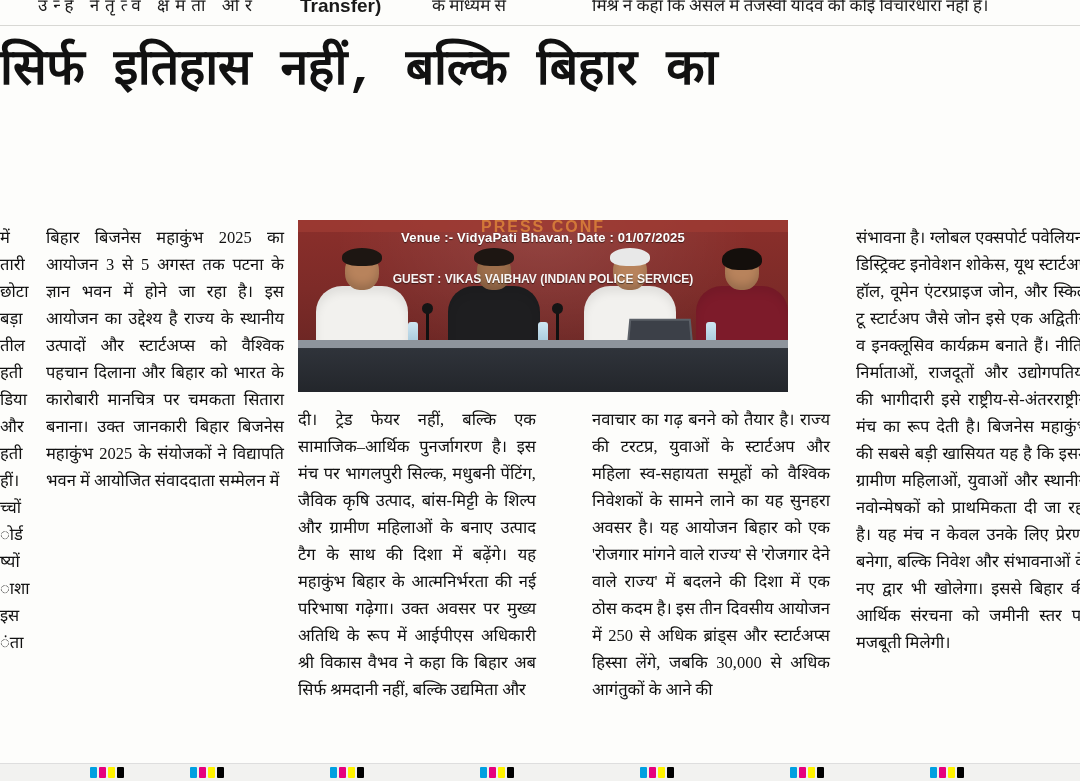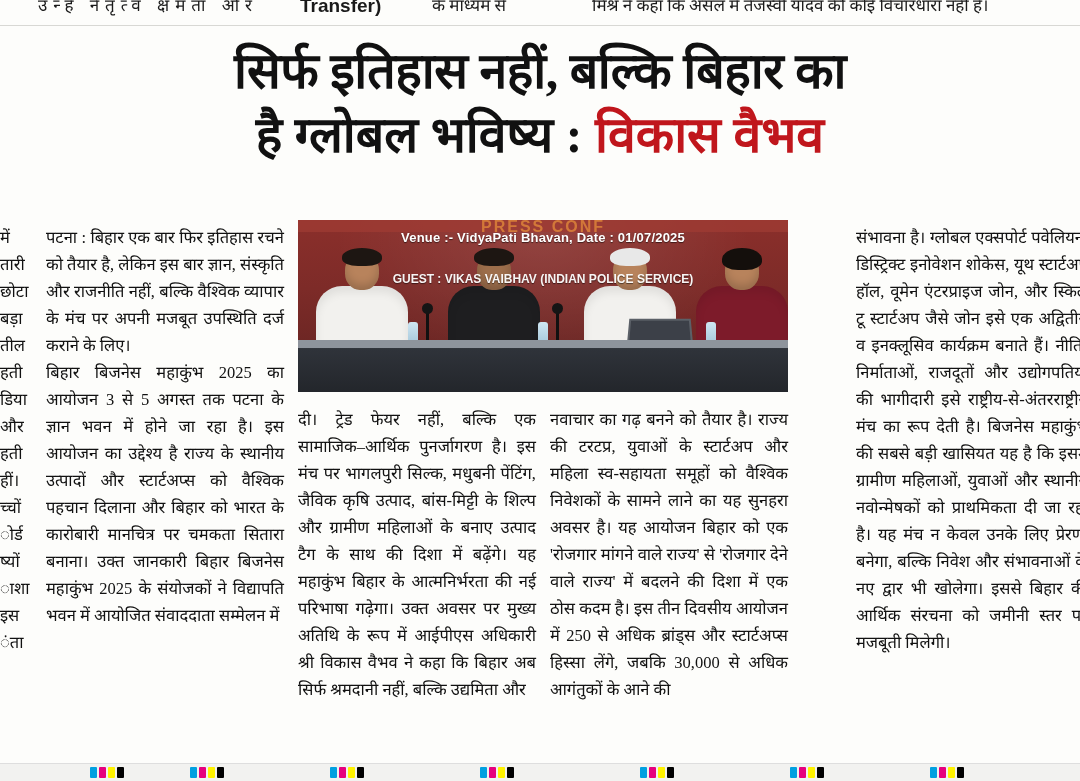--- a/index.html
+++ b/index.html
@@ -36,22 +36,22 @@
   }
   .top-strip .s1 { left: 38px; letter-spacing: 6px; }
   .top-strip .s2 { left: 300px; font-family: "Liberation Sans", sans-serif; font-weight: bold; font-size: 19px; }
   .top-strip .s3 { left: 432px; }
   .top-strip .s4 { left: 592px; }
 
   
   .headline {
     position: absolute;
     top: 42px; left: 0; right: 0;
-    text-align: center;
-    font-family: Liberation Serif, serif;
+    text-align: left;
+    font-family: Liberation Mono, monospace;
     font-weight: bold;
     color: #111;
   }
   .headline .l1 {
     font-size: 50px;
     line-height: 58px;
     letter-spacing: -0.5px;
   }
   .headline .l2 {
     font-size: 50px;
@@ -274,23 +274,20 @@
   <div class="top-strip">
     <span class="seg s1">उन्हें  नेतृत्व  क्षमता  और</span>
     <span class="seg s2">Transfer)</span>
     <span class="seg s3">के माध्यम से</span>
     <span class="seg s4">मिश्र ने कहा कि असल में तेजस्वी यादव की कोई विचारधारा नहीं है।</span>
   </div>
   <div class="hairline" style="top:25px;"></div>
 
   <div class="headline">
     <div class="l1">सिर्फ इतिहास नहीं, बल्कि बिहार का</div>
-    <div class="l2">
-      <span>है ग्लोबल भविष्य : </span><span class="red">विकास वैभव</span>
-    </div>
   </div>
 
   <div class="photo-wrap">
     <div class="photo">
       <div class="backdrop"></div>
       <div class="banner-top"></div>
       <div class="ghost">PRESS CONF</div>
 
       <div class="person p1">
         <div class="head">
@@ -347,29 +344,28 @@
       <p>हीं।</p>
       <p>च्चों</p>
       <p>ोर्ड</p>
       <p>ष्यों</p>
       <p>ाशा</p>
       <p>इस</p>
       <p>ंता</p>
     </div>
 
     <div class="col col1">
-      <p>पटना : बिहार एक बार फिर इतिहास रचने को तैयार है, लेकिन इस बार ज्ञान, संस्कृति और राजनीति नहीं, बल्कि वैश्विक व्यापार के मंच पर अपनी मजबूत उपस्थिति दर्ज कराने के लिए।</p>
       <p>बिहार बिजनेस महाकुंभ 2025 का आयोजन 3 से 5 अगस्त तक पटना के ज्ञान भवन में होने जा रहा है। इस आयोजन का उद्देश्य है राज्य के स्थानीय उत्पादों और स्टार्टअप्स को वैश्विक पहचान दिलाना और बिहार को भारत के कारोबारी मानचित्र पर चमकता सितारा बनाना। उक्त जानकारी बिहार बिजनेस महाकुंभ 2025 के संयोजकों ने विद्यापति भवन में आयोजित संवाददाता सम्मेलन में</p>
     </div>
 
     <div class="col col2" style="top:182px;">
       <p>दी। ट्रेड फेयर नहीं, बल्कि एक सामाजिक–आर्थिक पुनर्जागरण है। इस मंच पर भागलपुरी सिल्क, मधुबनी पेंटिंग, जैविक कृषि उत्पाद, बांस-मिट्टी के शिल्प और ग्रामीण महिलाओं के बनाए उत्पाद टैग के साथ की दिशा में बढ़ेंगे। यह महाकुंभ बिहार के आत्मनिर्भरता की नई परिभाषा गढ़ेगा।  उक्त अवसर पर मुख्य अतिथि के रूप में आईपीएस अधिकारी श्री विकास वैभव ने कहा कि बिहार अब सिर्फ श्रमदानी नहीं, बल्कि उद्यमिता और</p>
     </div>
 
-    <div class="col col3" style="top:182px;">
+    <div class="col col3" style="top:182px;margin-left:42px;">
       <p>नवाचार का गढ़ बनने को तैयार है। राज्य की टरटप्र, युवाओं के स्टार्टअप और महिला स्व-सहायता समूहों को वैश्विक निवेशकों के सामने लाने का यह सुनहरा अवसर है। यह आयोजन बिहार को एक 'रोजगार मांगने वाले राज्य' से 'रोजगार देने वाले राज्य' में बदलने की दिशा में एक ठोस कदम है। इस तीन दिवसीय आयोजन में 250 से अधिक ब्रांड्स और स्टार्टअप्स हिस्सा लेंगे, जबकि 30,000 से अधिक आगंतुकों के आने की</p>
     </div>
 
     <div class="col col4" style="top:0px;">
       <p>संभावना है। ग्लोबल एक्सपोर्ट पवेलियन, डिस्ट्रिक्ट इनोवेशन शोकेस, यूथ स्टार्टअप हॉल, वूमेन एंटरप्राइज जोन, और स्किल टू स्टार्टअप जैसे जोन इसे एक अद्वितीय व इनक्लूसिव कार्यक्रम बनाते हैं। नीति-निर्माताओं, राजदूतों और उद्योगपतियों की भागीदारी इसे राष्ट्रीय-से-अंतरराष्ट्रीय मंच का रूप देती है। बिजनेस महाकुंभ की सबसे बड़ी खासियत यह है कि इसमें ग्रामीण महिलाओं, युवाओं और स्थानीय नवोन्मेषकों को प्राथमिकता दी जा रही है। यह मंच न केवल उनके लिए प्रेरणा बनेगा, बल्कि निवेश और संभावनाओं के नए द्वार भी खोलेगा। इससे बिहार की आर्थिक संरचना को जमीनी स्तर पर मजबूती मिलेगी।</p>
     </div>
 
   </div>
 
   <div class="regbar">

